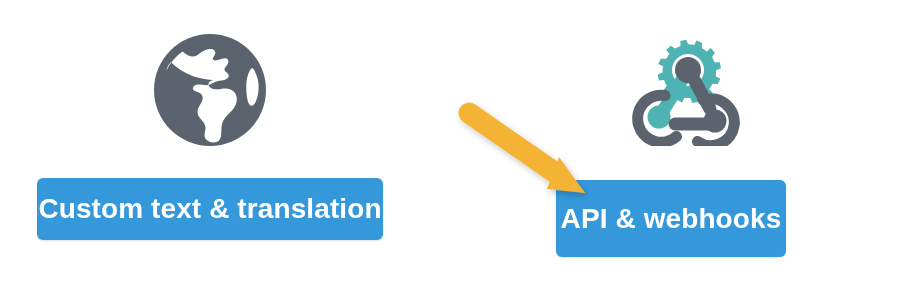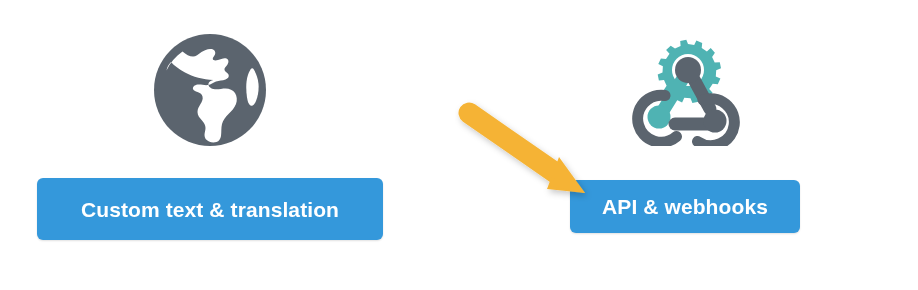--- a/index.html
+++ b/index.html
@@ -52,43 +52,43 @@
   
   .feature-button {
     position: absolute;
     box-sizing: border-box;
     border: none;
     border-radius: 6px;
     background: #3498db;
     color: #ffffff;
     font-family: "Liberation Sans", sans-serif;
     font-weight: bold;
-    font-size: 21px;
+    font-size: 28px;
     letter-spacing: 0.1px;
     text-align: center;
     line-height: 1;
     cursor: pointer;
     padding: 0;
     white-space: nowrap;
     display: flex;
     align-items: center;
     justify-content: center;
     box-shadow: 0 1px 2px rgba(0,0,0,0.12);
   }
   #btn-custom-text {
     left: 37px;
     top: 178px;
     width: 346px;
     height: 62px;
   }
   #btn-api-webhooks {
-    left: 111px;  
+    left: 97px;  
     top: 180px;
     width: 230px;
-    height: 53px;
+    height: 77px;
   }
 
   
   #annotation-arrow {
     position: absolute;
     left: 455px;
     top: 95px;
     width: 150px;
     height: 115px;
     pointer-events: none;

